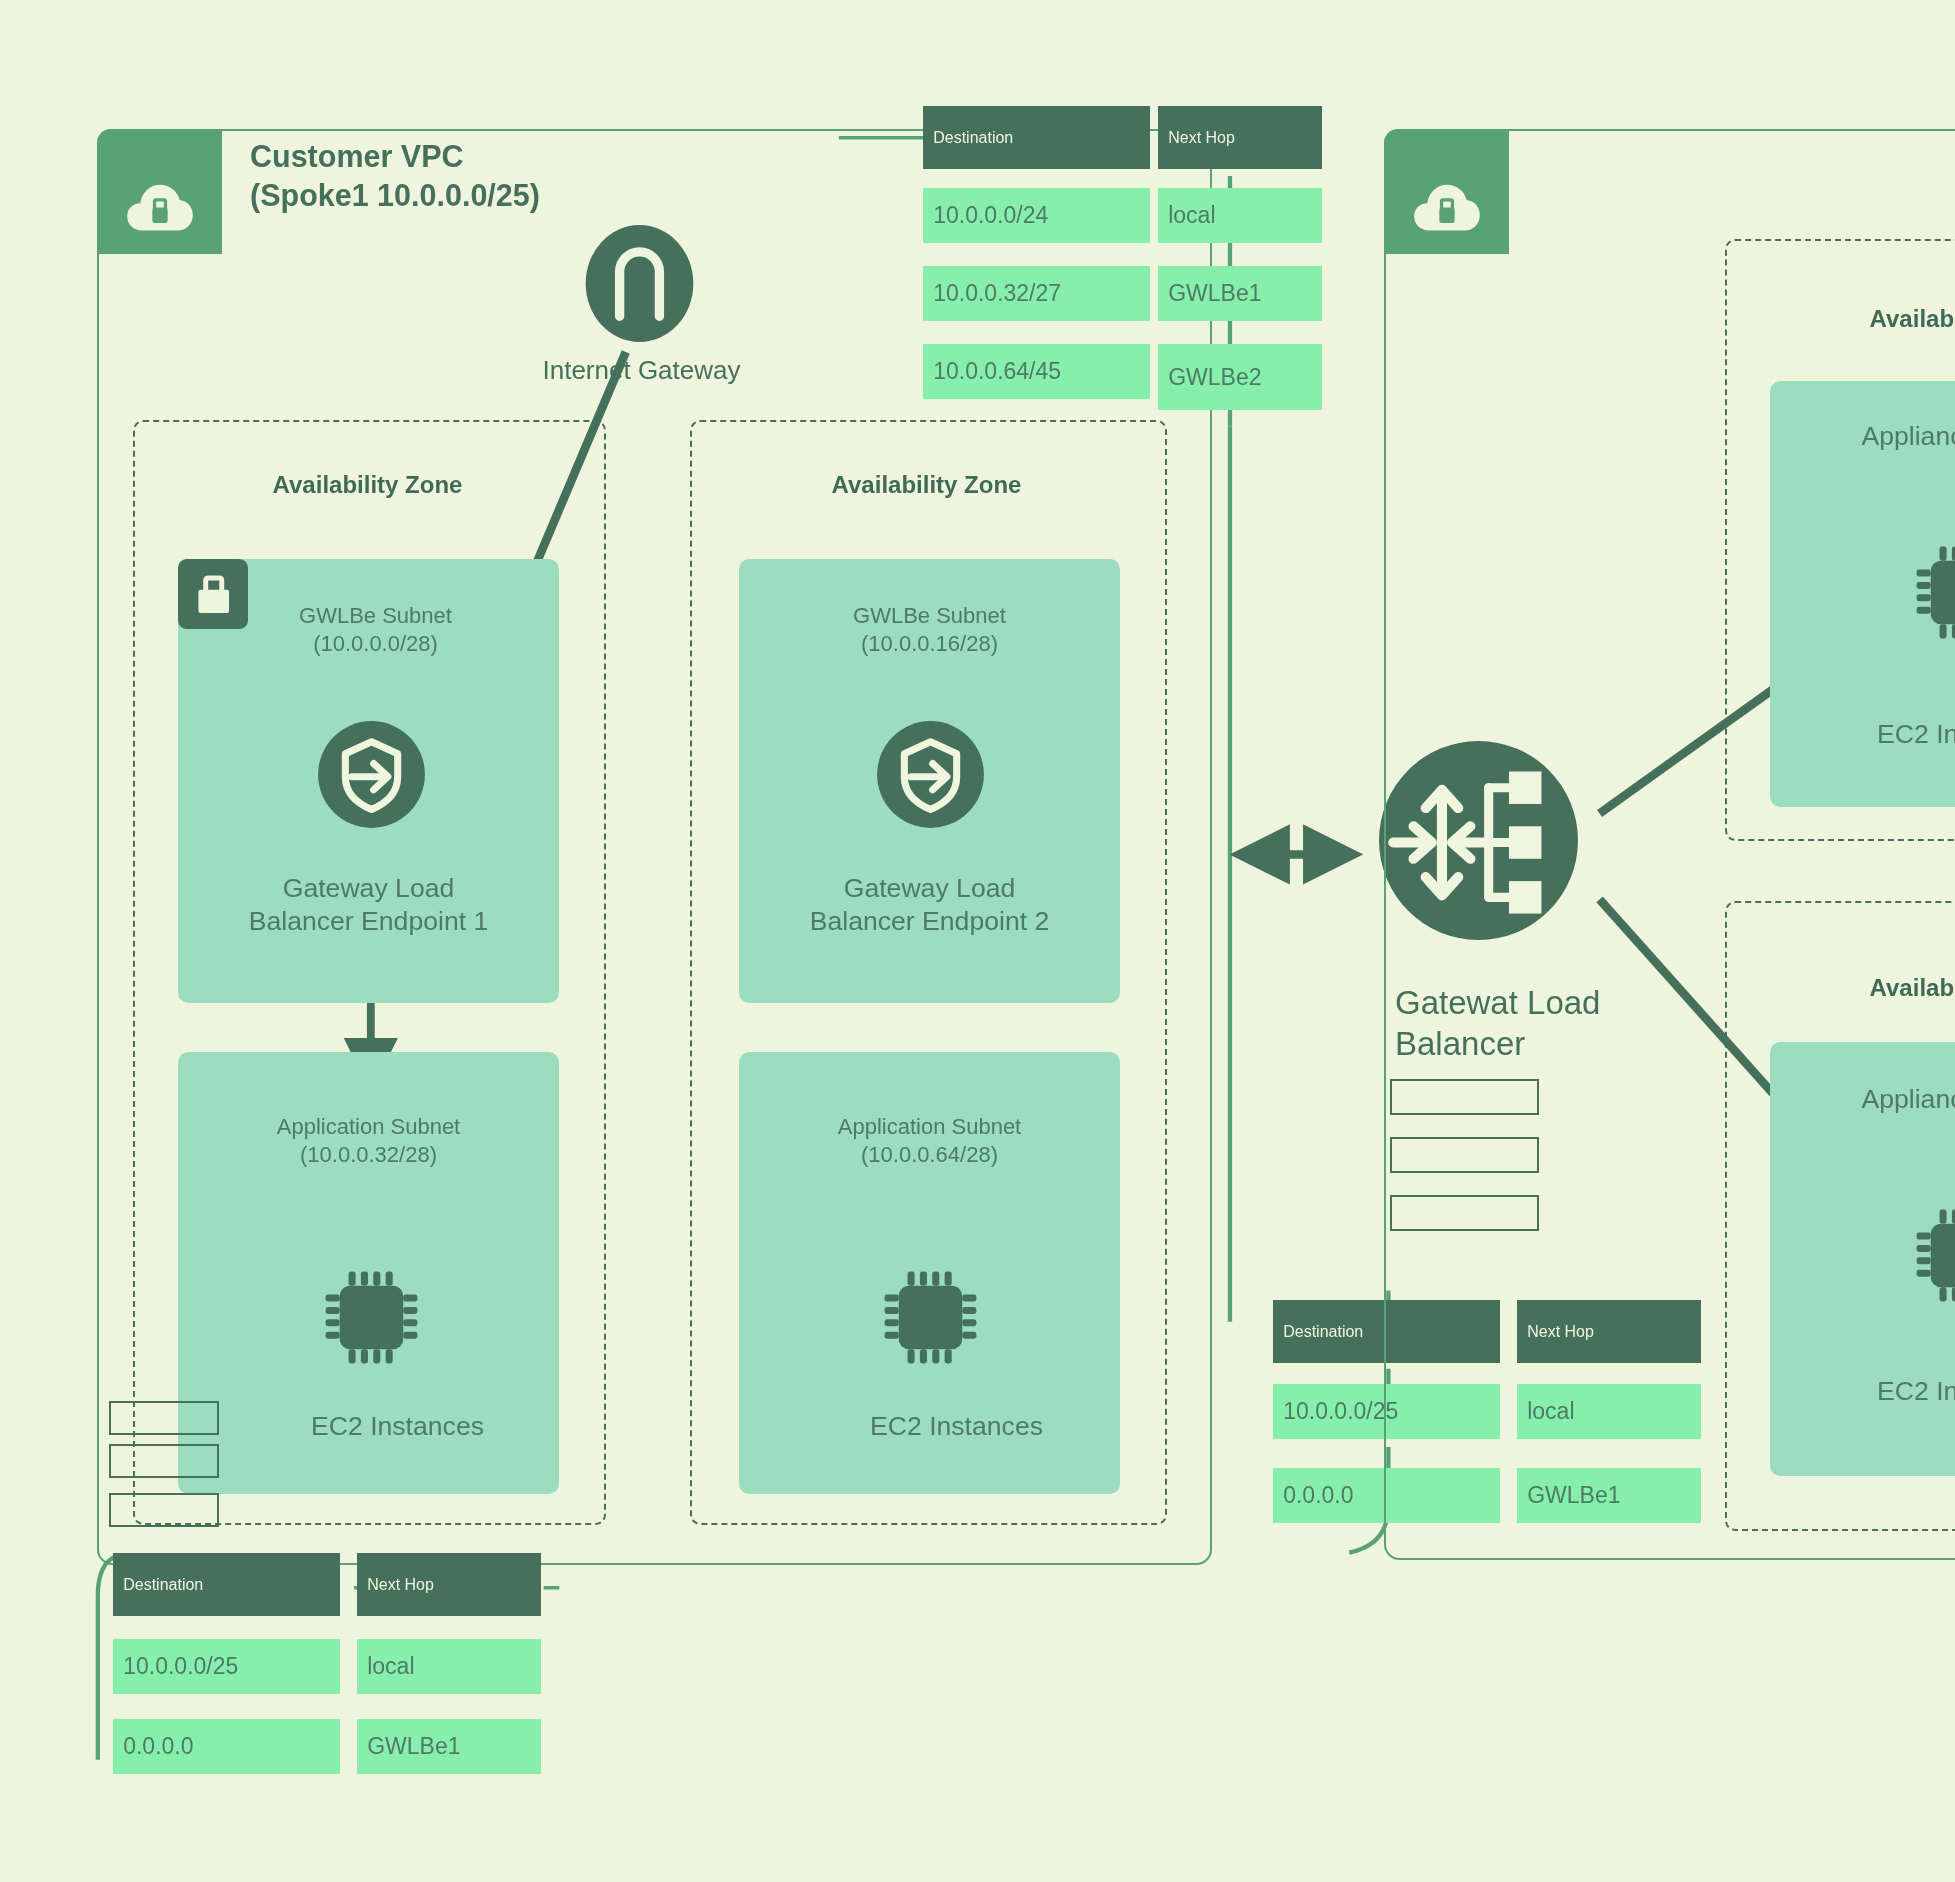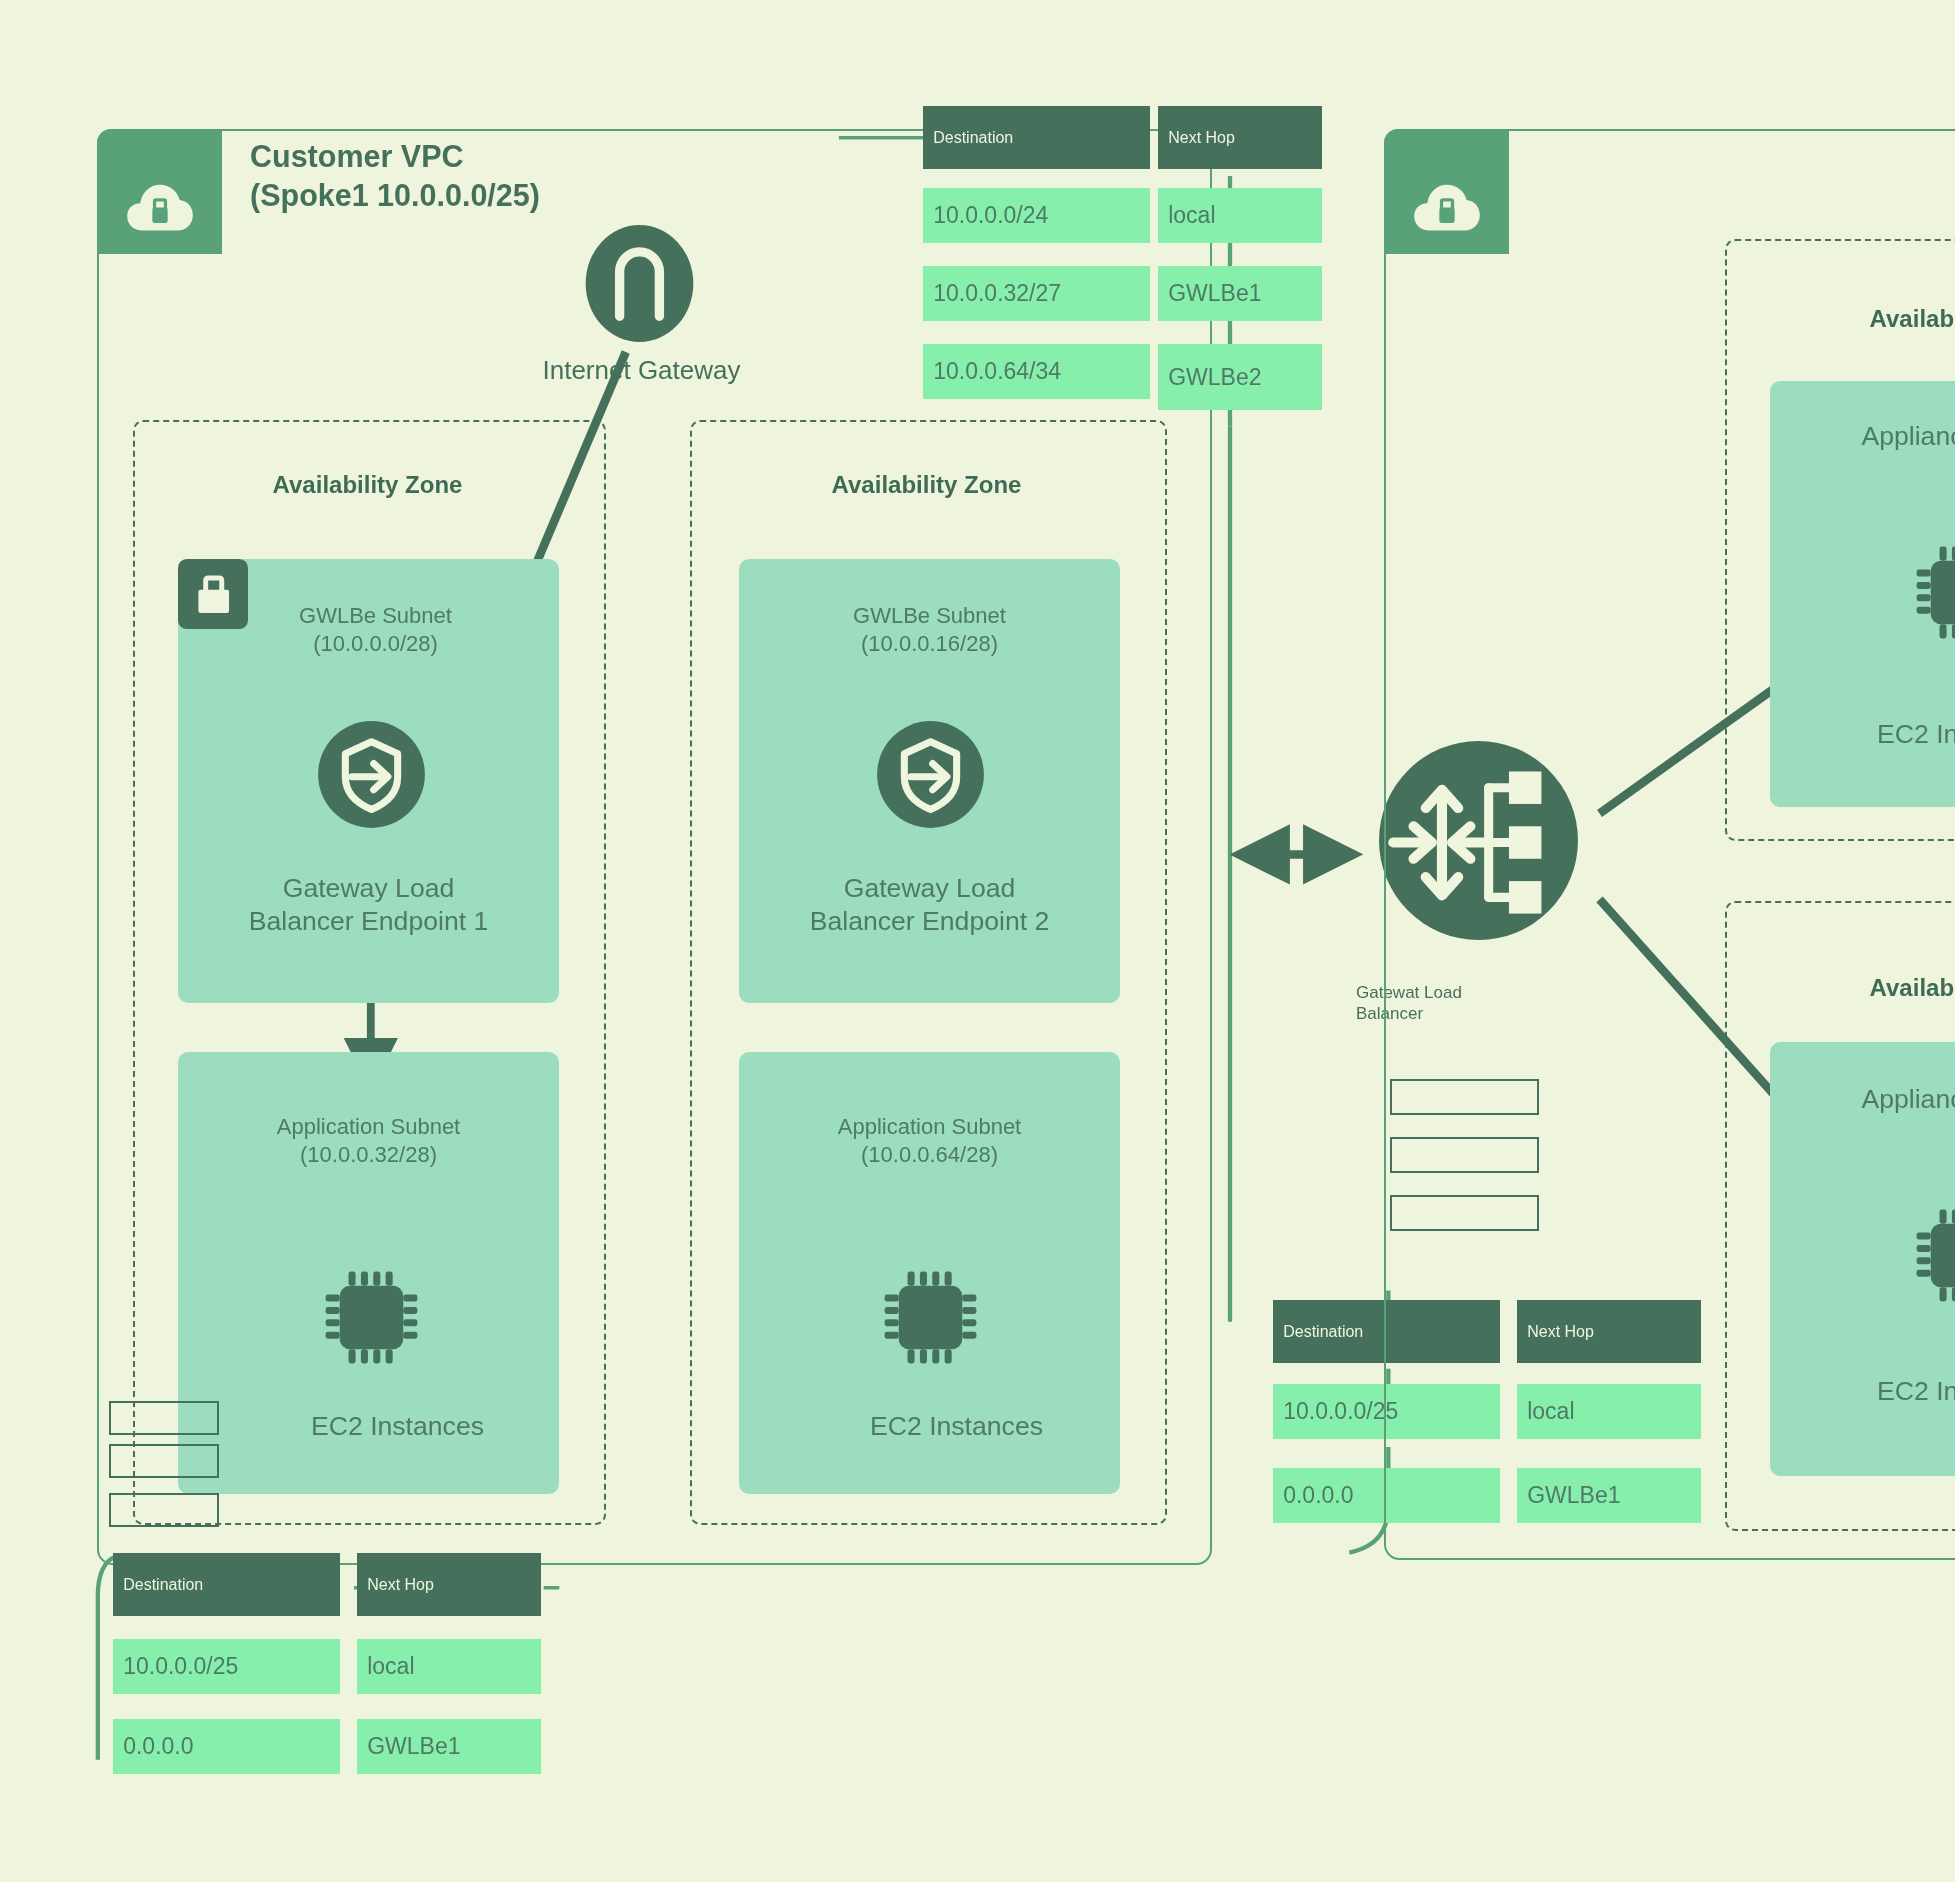--- a/index.html
+++ b/index.html
@@ -273,21 +273,21 @@
 
   <div class="rt-head" style="left:923px;top:106px;width:227px;height:63px;">Destination</div>
   <div class="rt-head" style="left:1158px;top:106px;width:164px;height:63px;">Next Hop</div>
 
   <div class="rt-cell" style="left:923px;top:188px;width:227px;height:55px;">10.0.0.0/24</div>
   <div class="rt-cell" style="left:1158px;top:188px;width:164px;height:55px;">local</div>
 
   <div class="rt-cell" style="left:923px;top:266px;width:227px;height:55px;">10.0.0.32/27</div>
   <div class="rt-cell" style="left:1158px;top:266px;width:164px;height:55px;">GWLBe1</div>
 
-  <div class="rt-cell" style="left:923px;top:344px;width:227px;height:55px;">10.0.0.64/34</div>
+  <div class="rt-cell" style="left:923px;top:344px;width:227px;height:55px;">10.0.0.64/45</div>
   <div class="rt-cell" style="left:1158px;top:344px;width:164px;height:66px;">GWLBe2</div>
 
   <div class="abs" style="left:1377px;top:739px;width:203px;height:203px;">
     <svg width="203" height="203" viewBox="0 0 100 100">
       <circle cx="50" cy="50" r="49" fill="#45705C"></circle>
 
       <line x1="32" y1="26" x2="32" y2="76" stroke="#F0F5DE" stroke-width="5" stroke-linecap="round"></line>
       <polyline points="24,34 32,25 40,34" fill="none" stroke="#F0F5DE" stroke-width="5" stroke-linecap="round" stroke-linejoin="round"></polyline>
       <polyline points="24,68 32,77 40,68" fill="none" stroke="#F0F5DE" stroke-width="5" stroke-linecap="round" stroke-linejoin="round"></polyline>
 
@@ -297,21 +297,21 @@
       <line x1="55" y1="51" x2="38" y2="51" stroke="#F0F5DE" stroke-width="5" stroke-linecap="round"></line>
       <polyline points="46,43 37,51 46,59" fill="none" stroke="#F0F5DE" stroke-width="5" stroke-linecap="round" stroke-linejoin="round"></polyline>
 
       <path d="M55 24 L55 78" stroke="#F0F5DE" stroke-width="4.5" fill="none" stroke-linecap="round"></path>
       <path d="M55 24 L66 24 M55 51 L66 51 M55 78 L66 78" stroke="#F0F5DE" stroke-width="4.5" stroke-linecap="round"></path>
       <rect x="65" y="16" width="16" height="16" fill="#F0F5DE"></rect>
       <rect x="65" y="43" width="16" height="16" fill="#F0F5DE"></rect>
       <rect x="65" y="70" width="16" height="16" fill="#F0F5DE"></rect>
     </svg>
   </div>
-  <div class="node-label" style="left:1356px;top:982px;width:297px;font-size:17px;">Gatewat Load
+  <div class="node-label" style="left:1395px;top:982px;width:297px;font-size:33px;">Gatewat Load
 Balancer</div>
 
   <div class="plain-box" style="left:1390px;top:1079px;width:145px;height:32px;"></div>
   <div class="plain-box" style="left:1390px;top:1137px;width:145px;height:32px;"></div>
   <div class="plain-box" style="left:1390px;top:1195px;width:145px;height:32px;"></div>
 
   <div class="rt-head" style="left:1273px;top:1300px;width:227px;height:63px;">Destination</div>
   <div class="rt-head" style="left:1517px;top:1300px;width:184px;height:63px;">Next Hop</div>
 
   <div class="rt-cell" style="left:1273px;top:1384px;width:227px;height:55px;">10.0.0.0/25</div>

